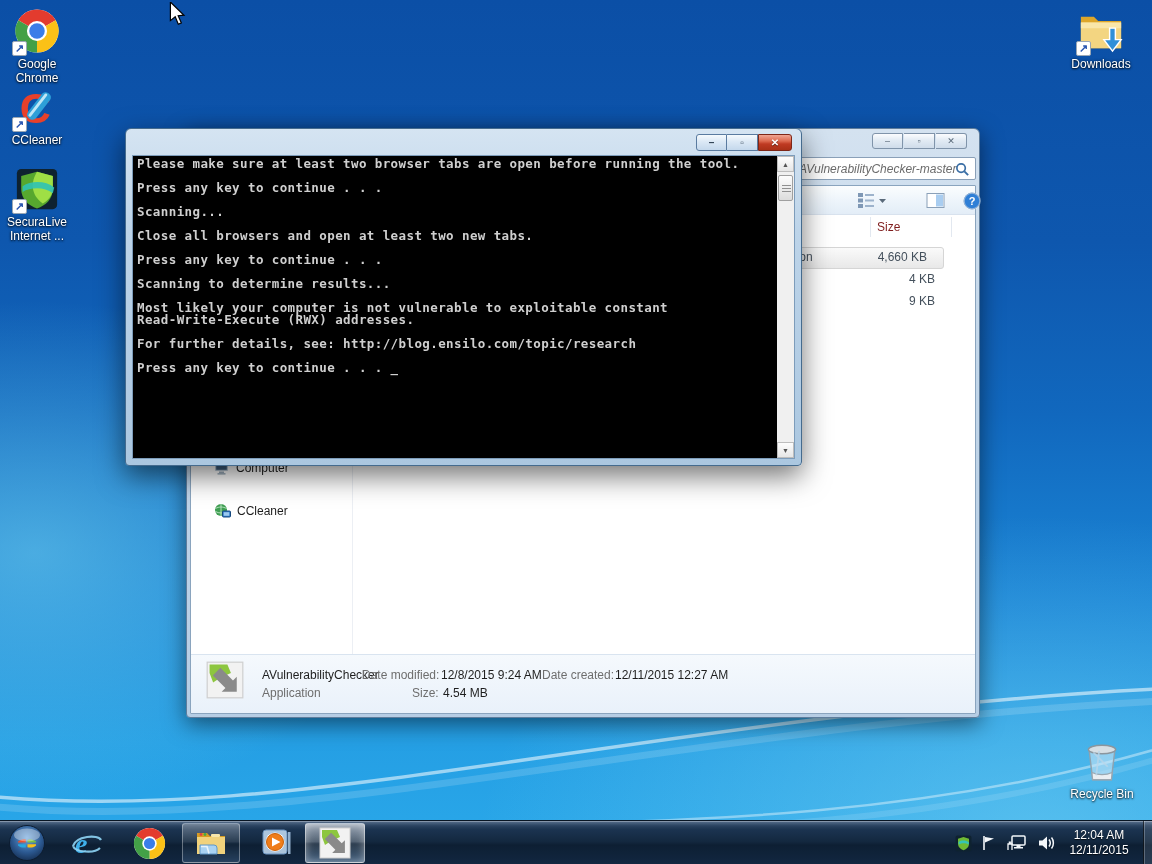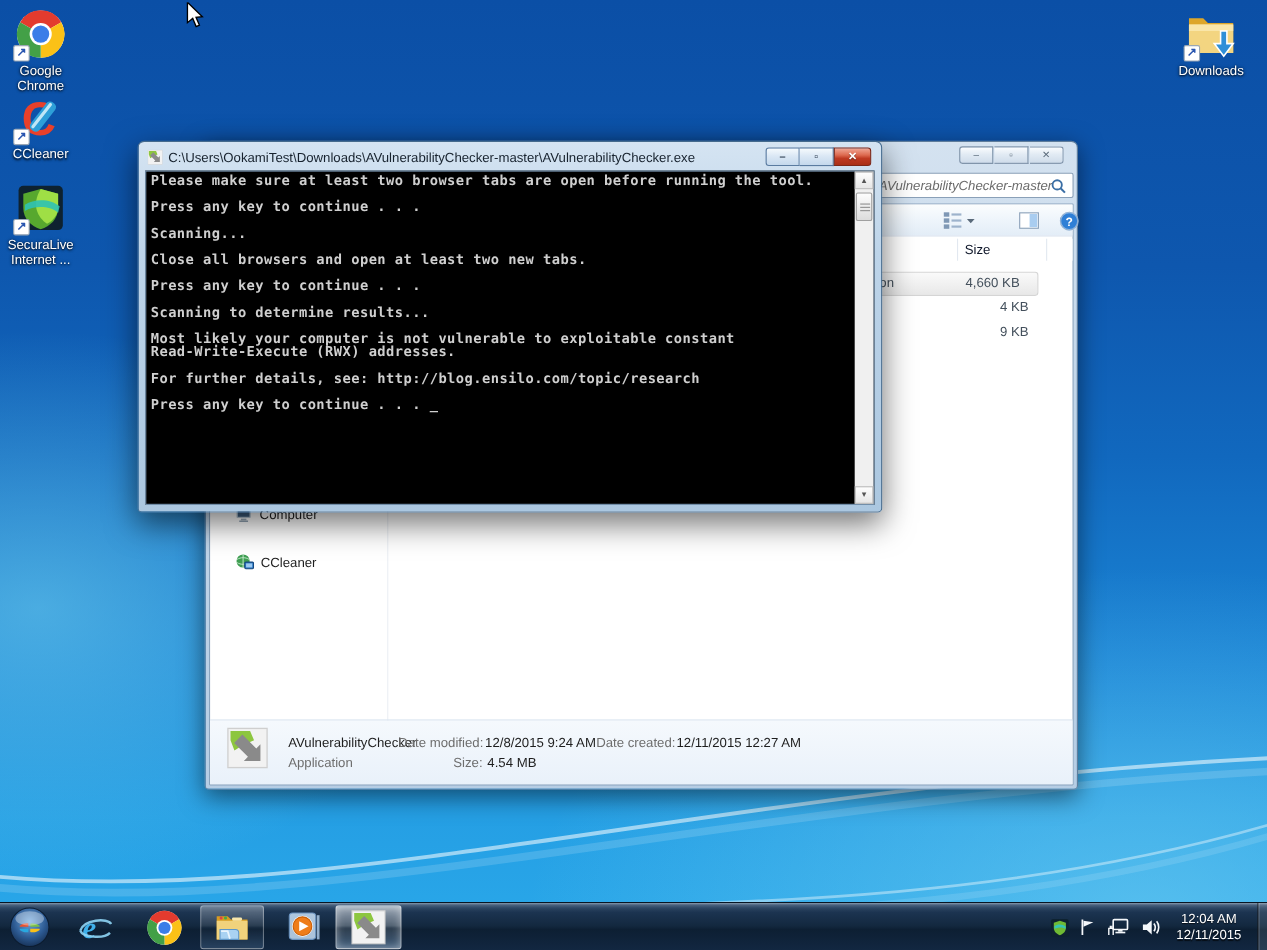--- a/index.html
+++ b/index.html
@@ -37,21 +37,21 @@
   .capbtn.max { left:717px; border-left:none; }
   .capbtn.cls { left:749px; border-left:none; border-radius:0 3px 3px 0; }
   .ex-search { position:absolute; left:564px; top:28px; width:225px; height:23px; background:#fff;
     border:1px solid #8aa0b8; border-radius:2px; }
   .ex-search .ph { position:absolute; left:6px; top:4px; font-size:12px; font-style:italic; color:#6b6b6b; white-space:nowrap; }
   .ex-search svg { position:absolute; right:5px; top:4px; }
   .ex-toolbar { position:absolute; left:4px; right:4px; top:57px; height:29px;
     background:linear-gradient(180deg,#fbfdfe,#eef5fb 50%,#e3edf7); border-bottom:1px solid #d8e2ee; }
   .tool-ic { position:absolute; top:6px; }
   .ex-header { position:absolute; left:4px; right:4px; top:88px; height:20px; background:#fff; }
-  .ex-header .size-lbl { position:absolute; left:686px; top:3px; font-size:12px; color:#0f172a; }
+  .ex-header .size-lbl { position:absolute; left:686px; top:3px; font-size:12px; color:#7f1d1d; }
   .colsep { position:absolute; top:0; width:1px; height:20px; background:#e2e8f0; }
   .ex-row { position:absolute; height:20px; font-size:12px; color:#44505c; }
   .ex-sel { position:absolute; left:560px; top:118px; width:197px; height:22px;
     background:linear-gradient(180deg,#fafafa,#e8e8e8); border:1px solid #d5d5d5; border-radius:3px; }
   .sizeval { position:absolute; right:40px; top:2px; }
   .nav-item { position:absolute; left:27px; font-size:12px; color:#1e1e1e; display:flex; align-items:center; gap:6px; }
   .ex-vsep { position:absolute; left:165px; top:86px; height:441px; width:1px; background:#eceff4; }
   .ex-details { position:absolute; left:4px; right:4px; bottom:4px; height:59px;
     background:linear-gradient(180deg,#f5f9fd,#e9f1fa); border-top:1px solid #d9e4f0; font-size:12px; }
   .ex-details .lab { color:#6e6e6e; } .ex-details .val { color:#1e1e1e; }
@@ -161,20 +161,31 @@
         <path d="M2,6 h9 l3,3 h16 v19 h-28 z" fill="#dda62a"></path>
         <path d="M2,10 h28 v18 h-28 z" fill="#f3d581"></path>
         <path d="M2,10 h28 v4 h-28 z" fill="#f9e6a9"></path>
         <path d="M22,14 v8 h-4 l6,8 6,-8 h-4 v-8 z" fill="#2f8fd8" stroke="#fff" stroke-width="1"></path>
       </svg>
       <span class="badge">↗</span>
     </div>
     <div class="lbl">Downloads</div>
   </div>
 
+  <div class="dicon" style="left:1059px; top:738px;">
+    <div class="img">
+      <svg width="46" height="46" viewBox="0 0 32 32">
+        <path d="M7,8 L9.5,29 H22.5 L25,8 Z" fill="rgba(210,232,245,0.55)" stroke="#8fa3b0" stroke-width="1"></path>
+        <path d="M9,24 C13,26 19,26 23,24 L22.5,29 H9.5 Z" fill="#e9eef2" stroke="#9aa8b2" stroke-width="0.8"></path>
+        <ellipse cx="16" cy="8" rx="9.5" ry="3" fill="#d7dfe4" stroke="#8b969e" stroke-width="1"></ellipse>
+        <path d="M10,10 L20,20 M14,9 L12,26" stroke="#b9d6ea" stroke-width="1.2" opacity="0.8"></path>
+      </svg>
+    </div>
+    <div class="lbl">Recycle Bin</div>
+  </div>
 
   <div class="explorer">
     <div class="ex-content"></div>
 
     <div class="capbtn min">–</div>
     <div class="capbtn max">▫</div>
     <div class="capbtn cls">✕</div>
 
     <div class="ex-search">
       <span class="ph">Search AVulnerabilityChecker-master</span>
@@ -256,30 +267,20 @@
       <span class="val" style="position:absolute; left:250px; top:13px;">12/8/2015 9:24 AM</span>
       <span class="lab" style="position:absolute; left:351px; top:13px;">Date created:</span>
       <span class="val" style="position:absolute; left:424px; top:13px;">12/11/2015 12:27 AM</span>
       <span class="lab" style="position:absolute; left:71px; top:31px;">Application</span>
       <span class="lab" style="position:absolute; left:221px; top:31px;">Size:</span>
       <span class="val" style="position:absolute; left:252px; top:31px;">4.54 MB</span>
     </div>
   </div>
 
   <div class="console">
-    <div class="c-title">
-      <svg width="14" height="14" viewBox="0 0 32 32">
-        <rect x="1" y="1" width="30" height="30" fill="#f2f2f2" stroke="#cfcfcf"></rect>
-        <path d="M3,3 L18,3 L21,10 L12,14 L6,18 L3,10 Z" fill="#8dc63f"></path>
-        <g transform="rotate(-45 16 16)">
-            <polygon points="16,30 25,21 20.5,21 20.5,6 11.5,6 11.5,21 7,21" fill="#8a8a8a"></polygon>
-          </g>
-      </svg>
-      <span>C:\Users\OokamiTest\Downloads\AVulnerabilityChecker-master\AVulnerabilityChecker.exe</span>
-    </div>
     <div class="cbtn min">–</div>
     <div class="cbtn max">▫</div>
     <div class="cbtn cls">✕</div>
 
     <div class="c-body">
       <pre class="c-text">Please make sure at least two browser tabs are open before running the tool.
 
 Press any key to continue . . .
 
 Scanning...

